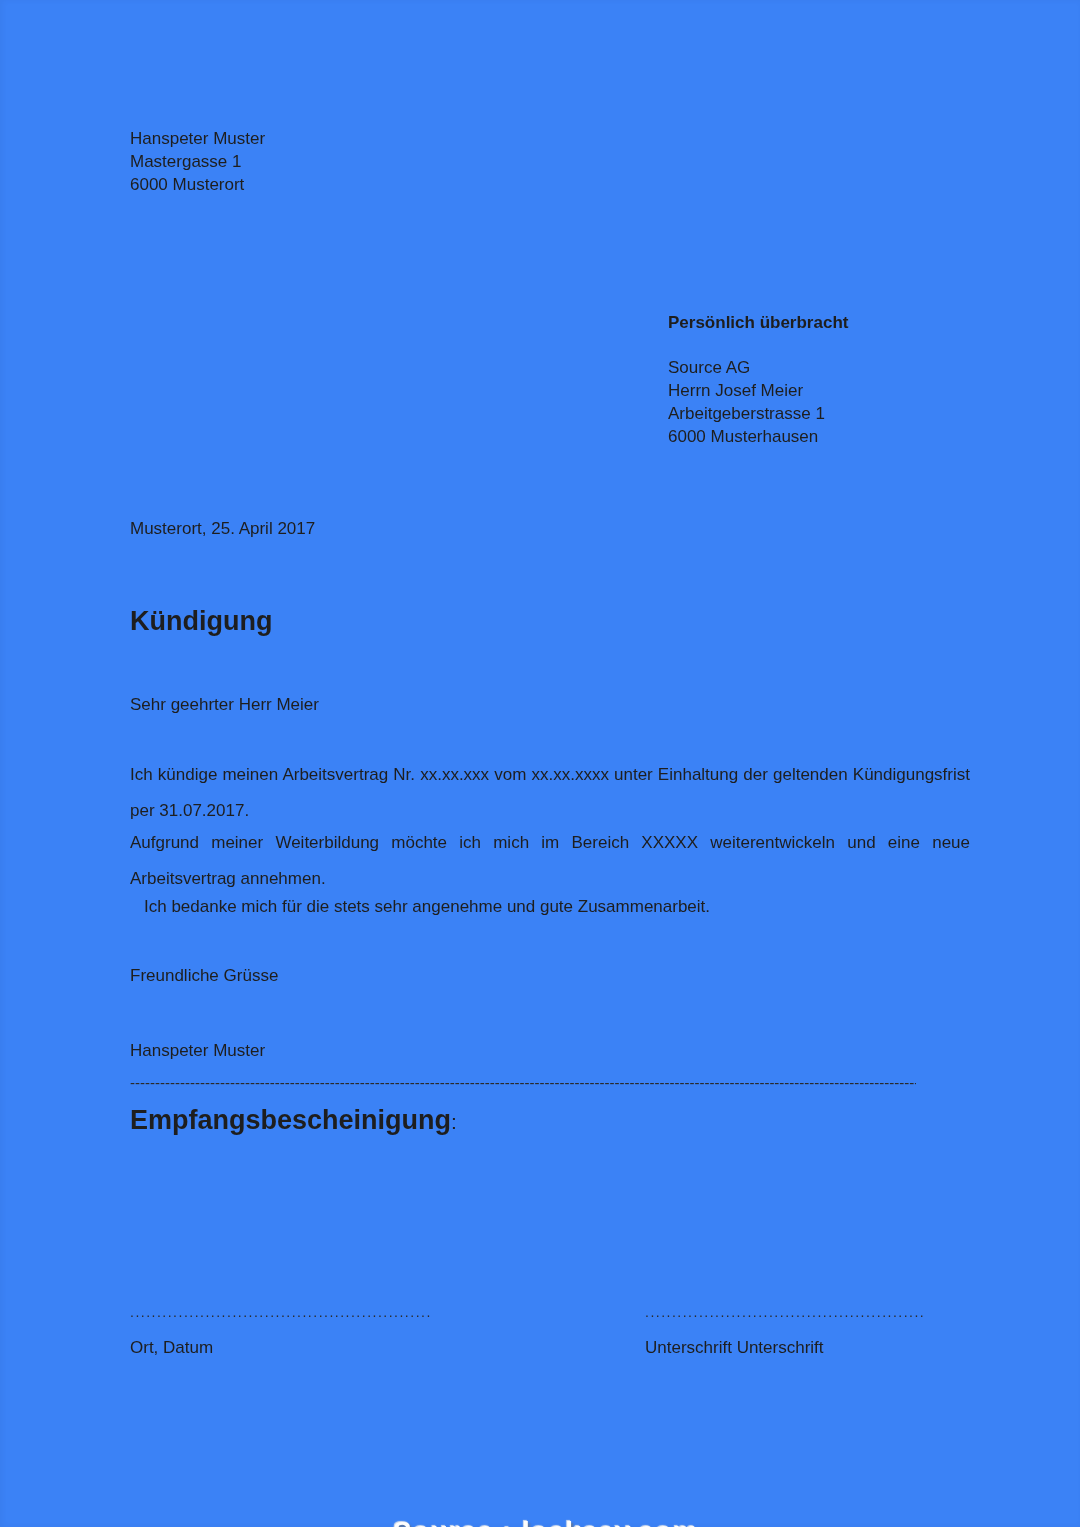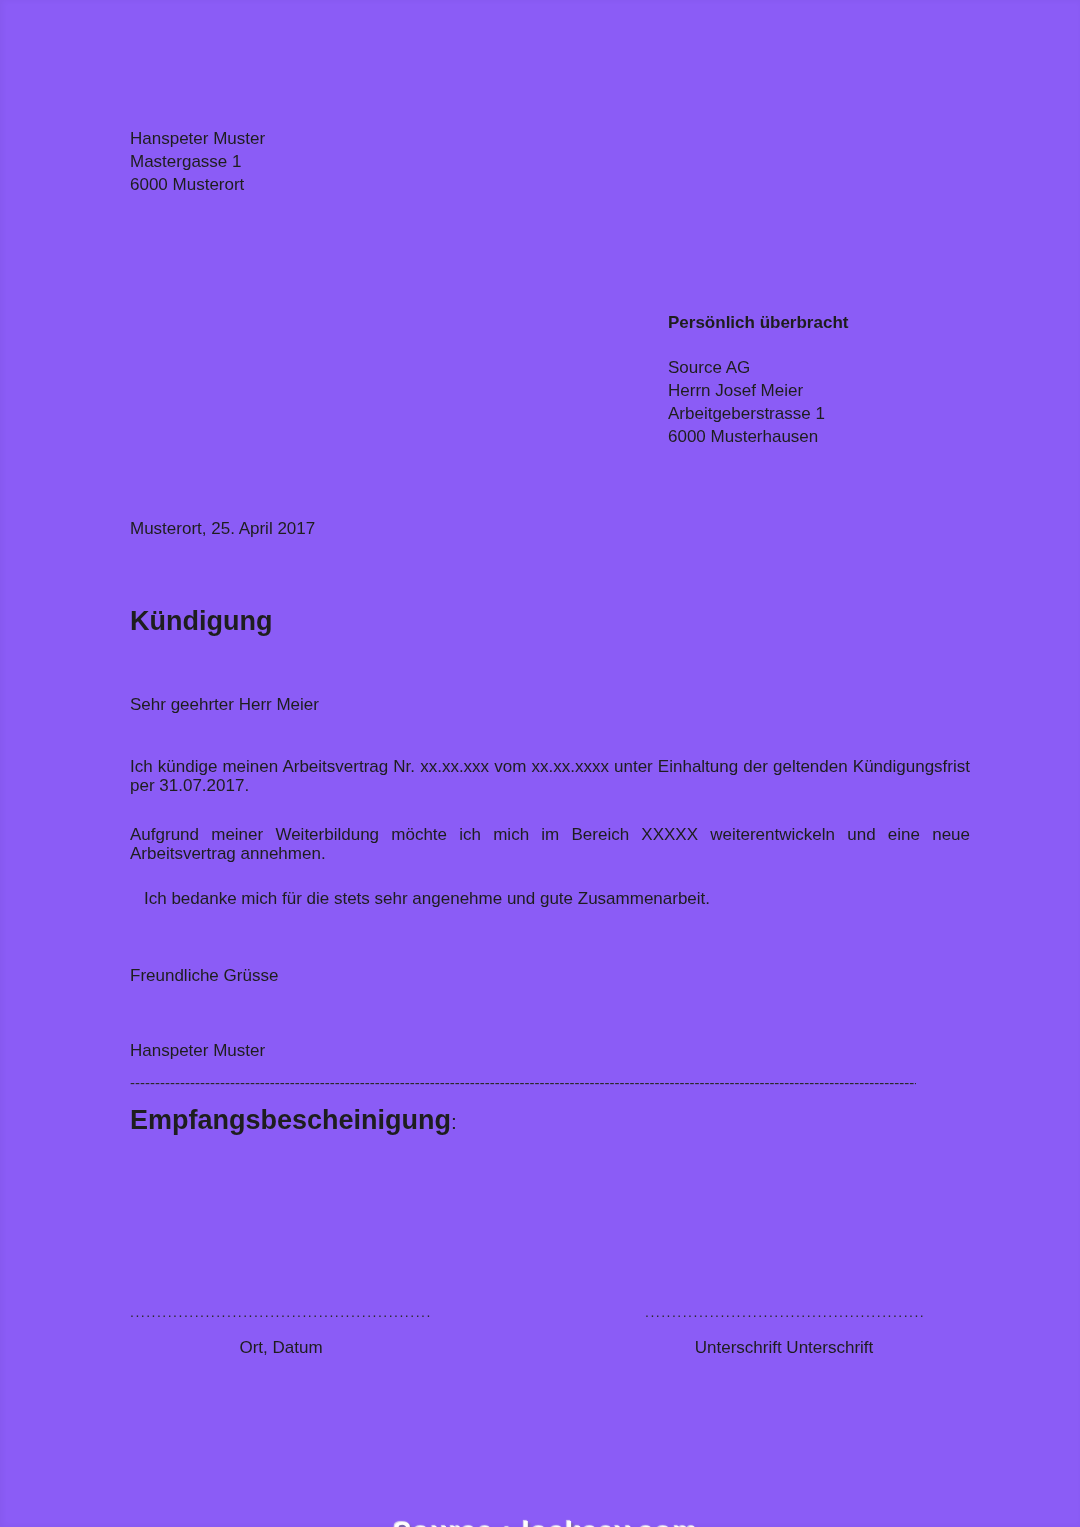--- a/index.html
+++ b/index.html
@@ -2,32 +2,32 @@
 <html><head>
 <meta charset="utf-8">
 <style>
   * { margin: 0; padding: 0; box-sizing: border-box; }
   html, body { background: #e8e8e8; }
   .page {
     position: relative;
     width: 1080px;
     height: 1527px;
     margin: 0 auto;
-    background: #8b5cf6;
+    background: #3b82f6;
     color: #1e1e1e;
     font-family: "Liberation Sans", sans-serif;
     overflow: hidden;
     box-shadow: inset 2px 0 6px rgba(0,0,0,0.04);
   }
   .abs { position: absolute; }
   .line { font-size: 17px; line-height: 23px; }
   .bold { font-weight: bold; }
   .para {
     font-size: 17px;
-    line-height: 19px;
+    line-height: 36px;
     text-align: justify;
     width: 840px;
   }
   .heading {
     font-size: 27px;
     font-weight: bold;
     line-height: 26px;
   }
   .divider-line {
     width: 786px;
@@ -38,21 +38,21 @@
     color: #2a2a2a;
   }
   .dots {
     overflow: hidden;
     white-space: nowrap;
     font-size: 14px;
     letter-spacing: 1.5px;
     color: #2a2a2a;
     line-height: 14px;
   }
-  .sig-label { font-size: 17px; line-height: 22px; text-align: center; }
+  .sig-label { font-size: 17px; line-height: 22px; }
   .watermark {
     left: 0; right: 0;
     text-align: center;
     font-size: 28px;
     font-weight: bold;
     color: #fdfdfd;
     text-shadow: 2px 2px 2px rgba(110,110,110,0.65), -1px -1px 1px rgba(235,235,235,0.9);
     letter-spacing: 1px;
   }
 </style>

